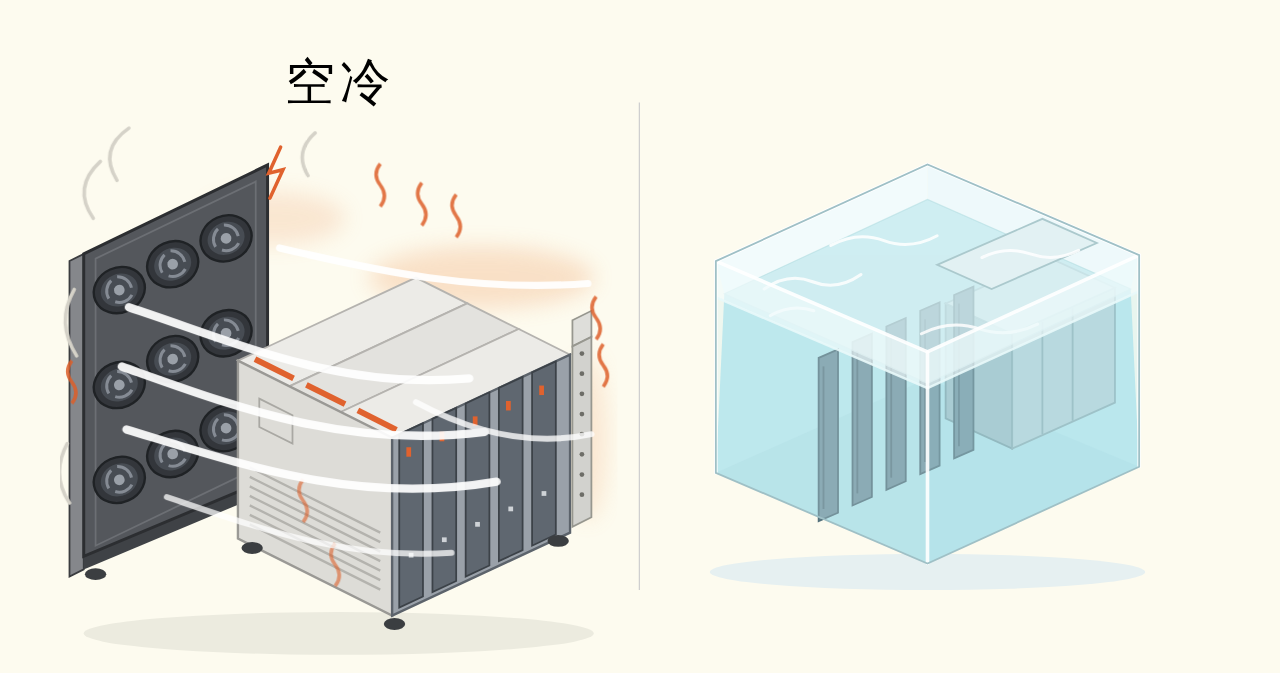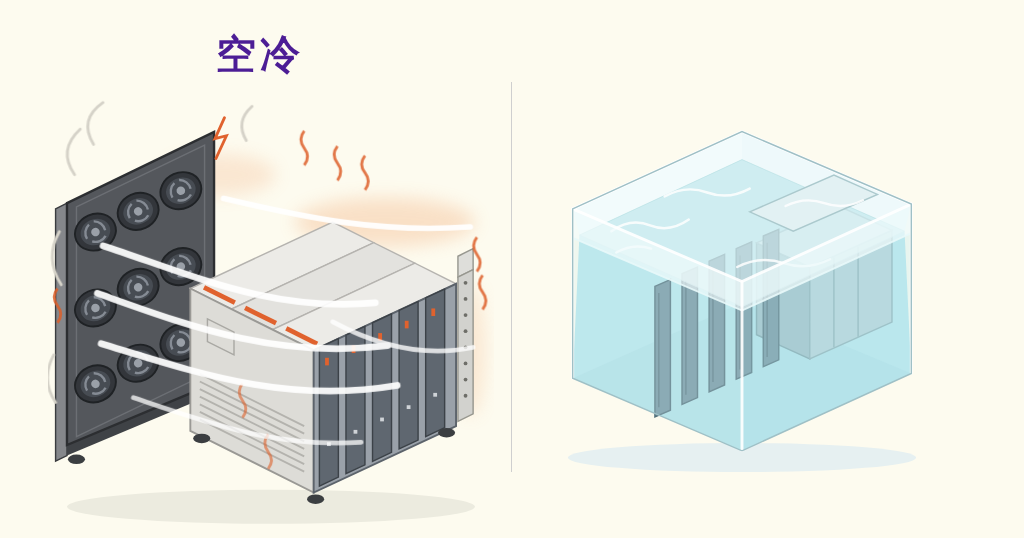--- a/index.html
+++ b/index.html
@@ -3,22 +3,22 @@
 <meta charset="utf-8">
 <style>
   html,body{margin:0;padding:0;}
   body{
     width:1024px;height:538px;position:relative;overflow:hidden;
     background:#fdfbef;
     font-family:"DejaVu Sans","Liberation Sans",sans-serif;
   }
   .stage{position:absolute;inset:0;}
   .panel-title{
-    position:absolute;top:28px;margin:4px;
-    font-size:40px;font-weight:700;color:#4c1d95;
+    position:absolute;top:28px;margin:16px;
+    font-size:40px;font-weight:400;color:#000000;
     text-align:center;letter-spacing:4px;line-height:1.1;
   }
   .panel-title.left{left:0;width:512px;}
   .panel-title.right{left:512px;width:512px;}
   .divider{
     position:absolute;left:511px;top:82px;width:1px;height:390px;
     background:#cfcfcf;
   }
   svg.illu{position:absolute;}
   svg.illu.air{left:48px;top:70px;}

